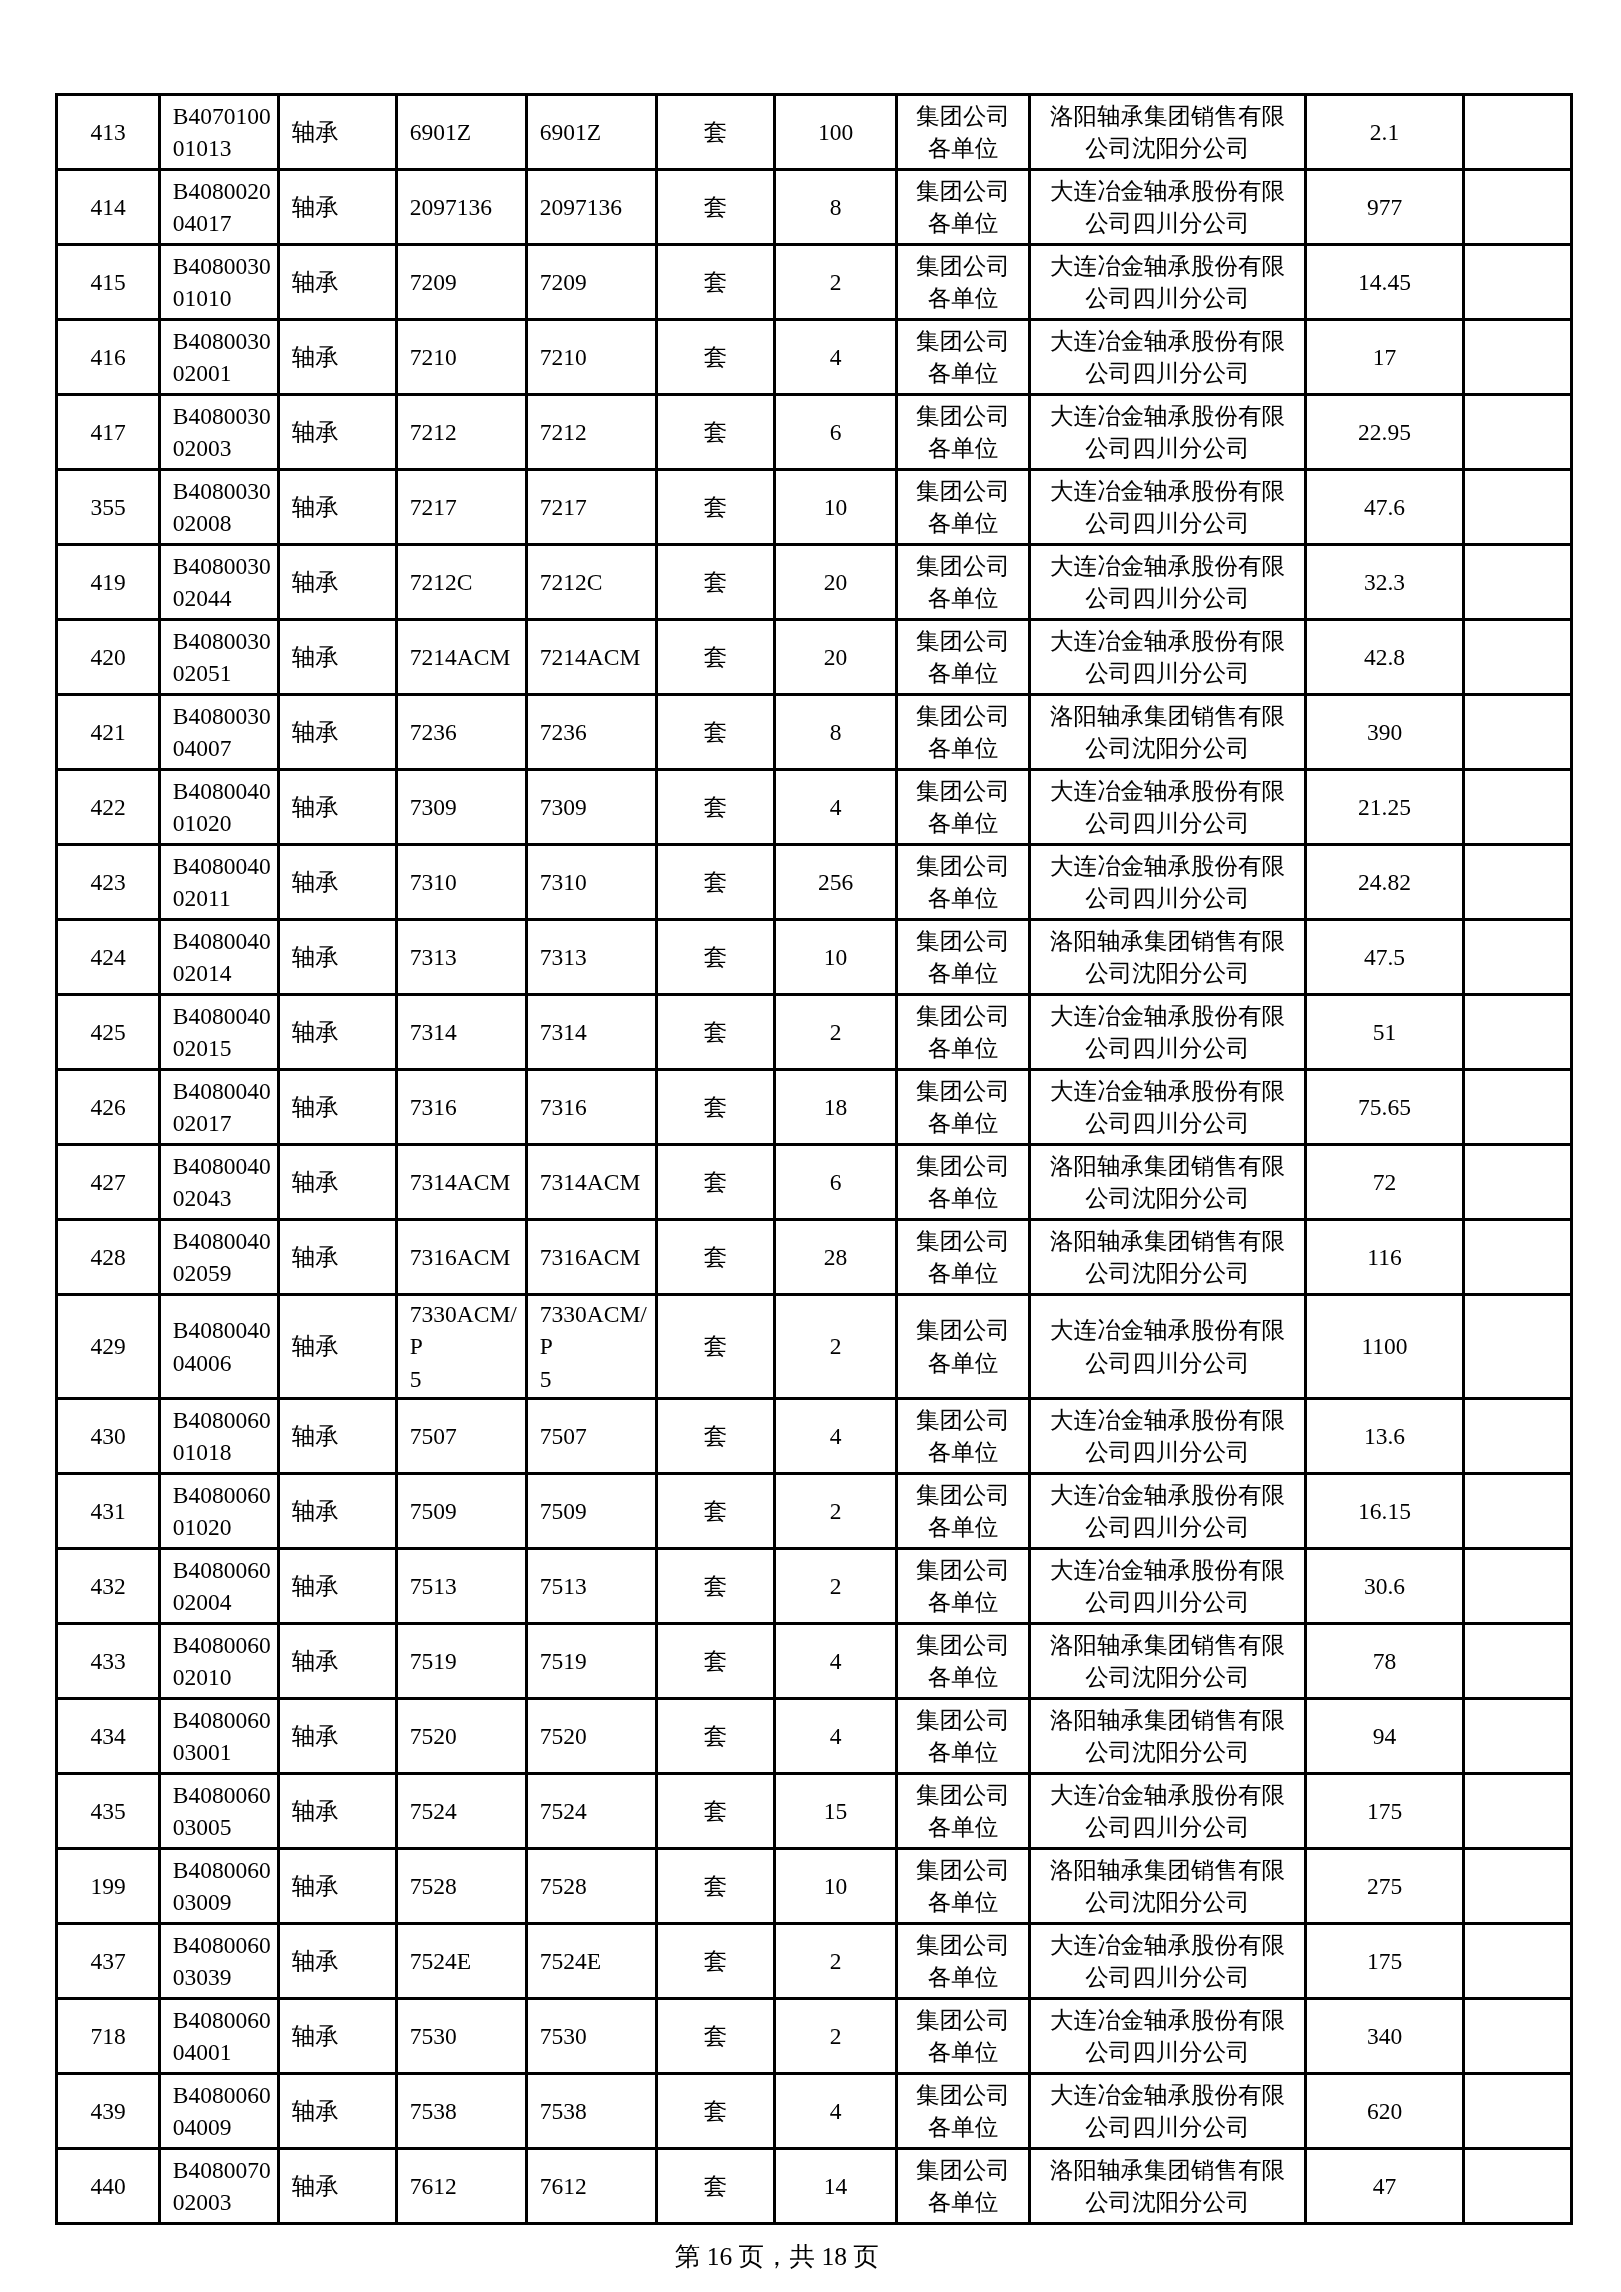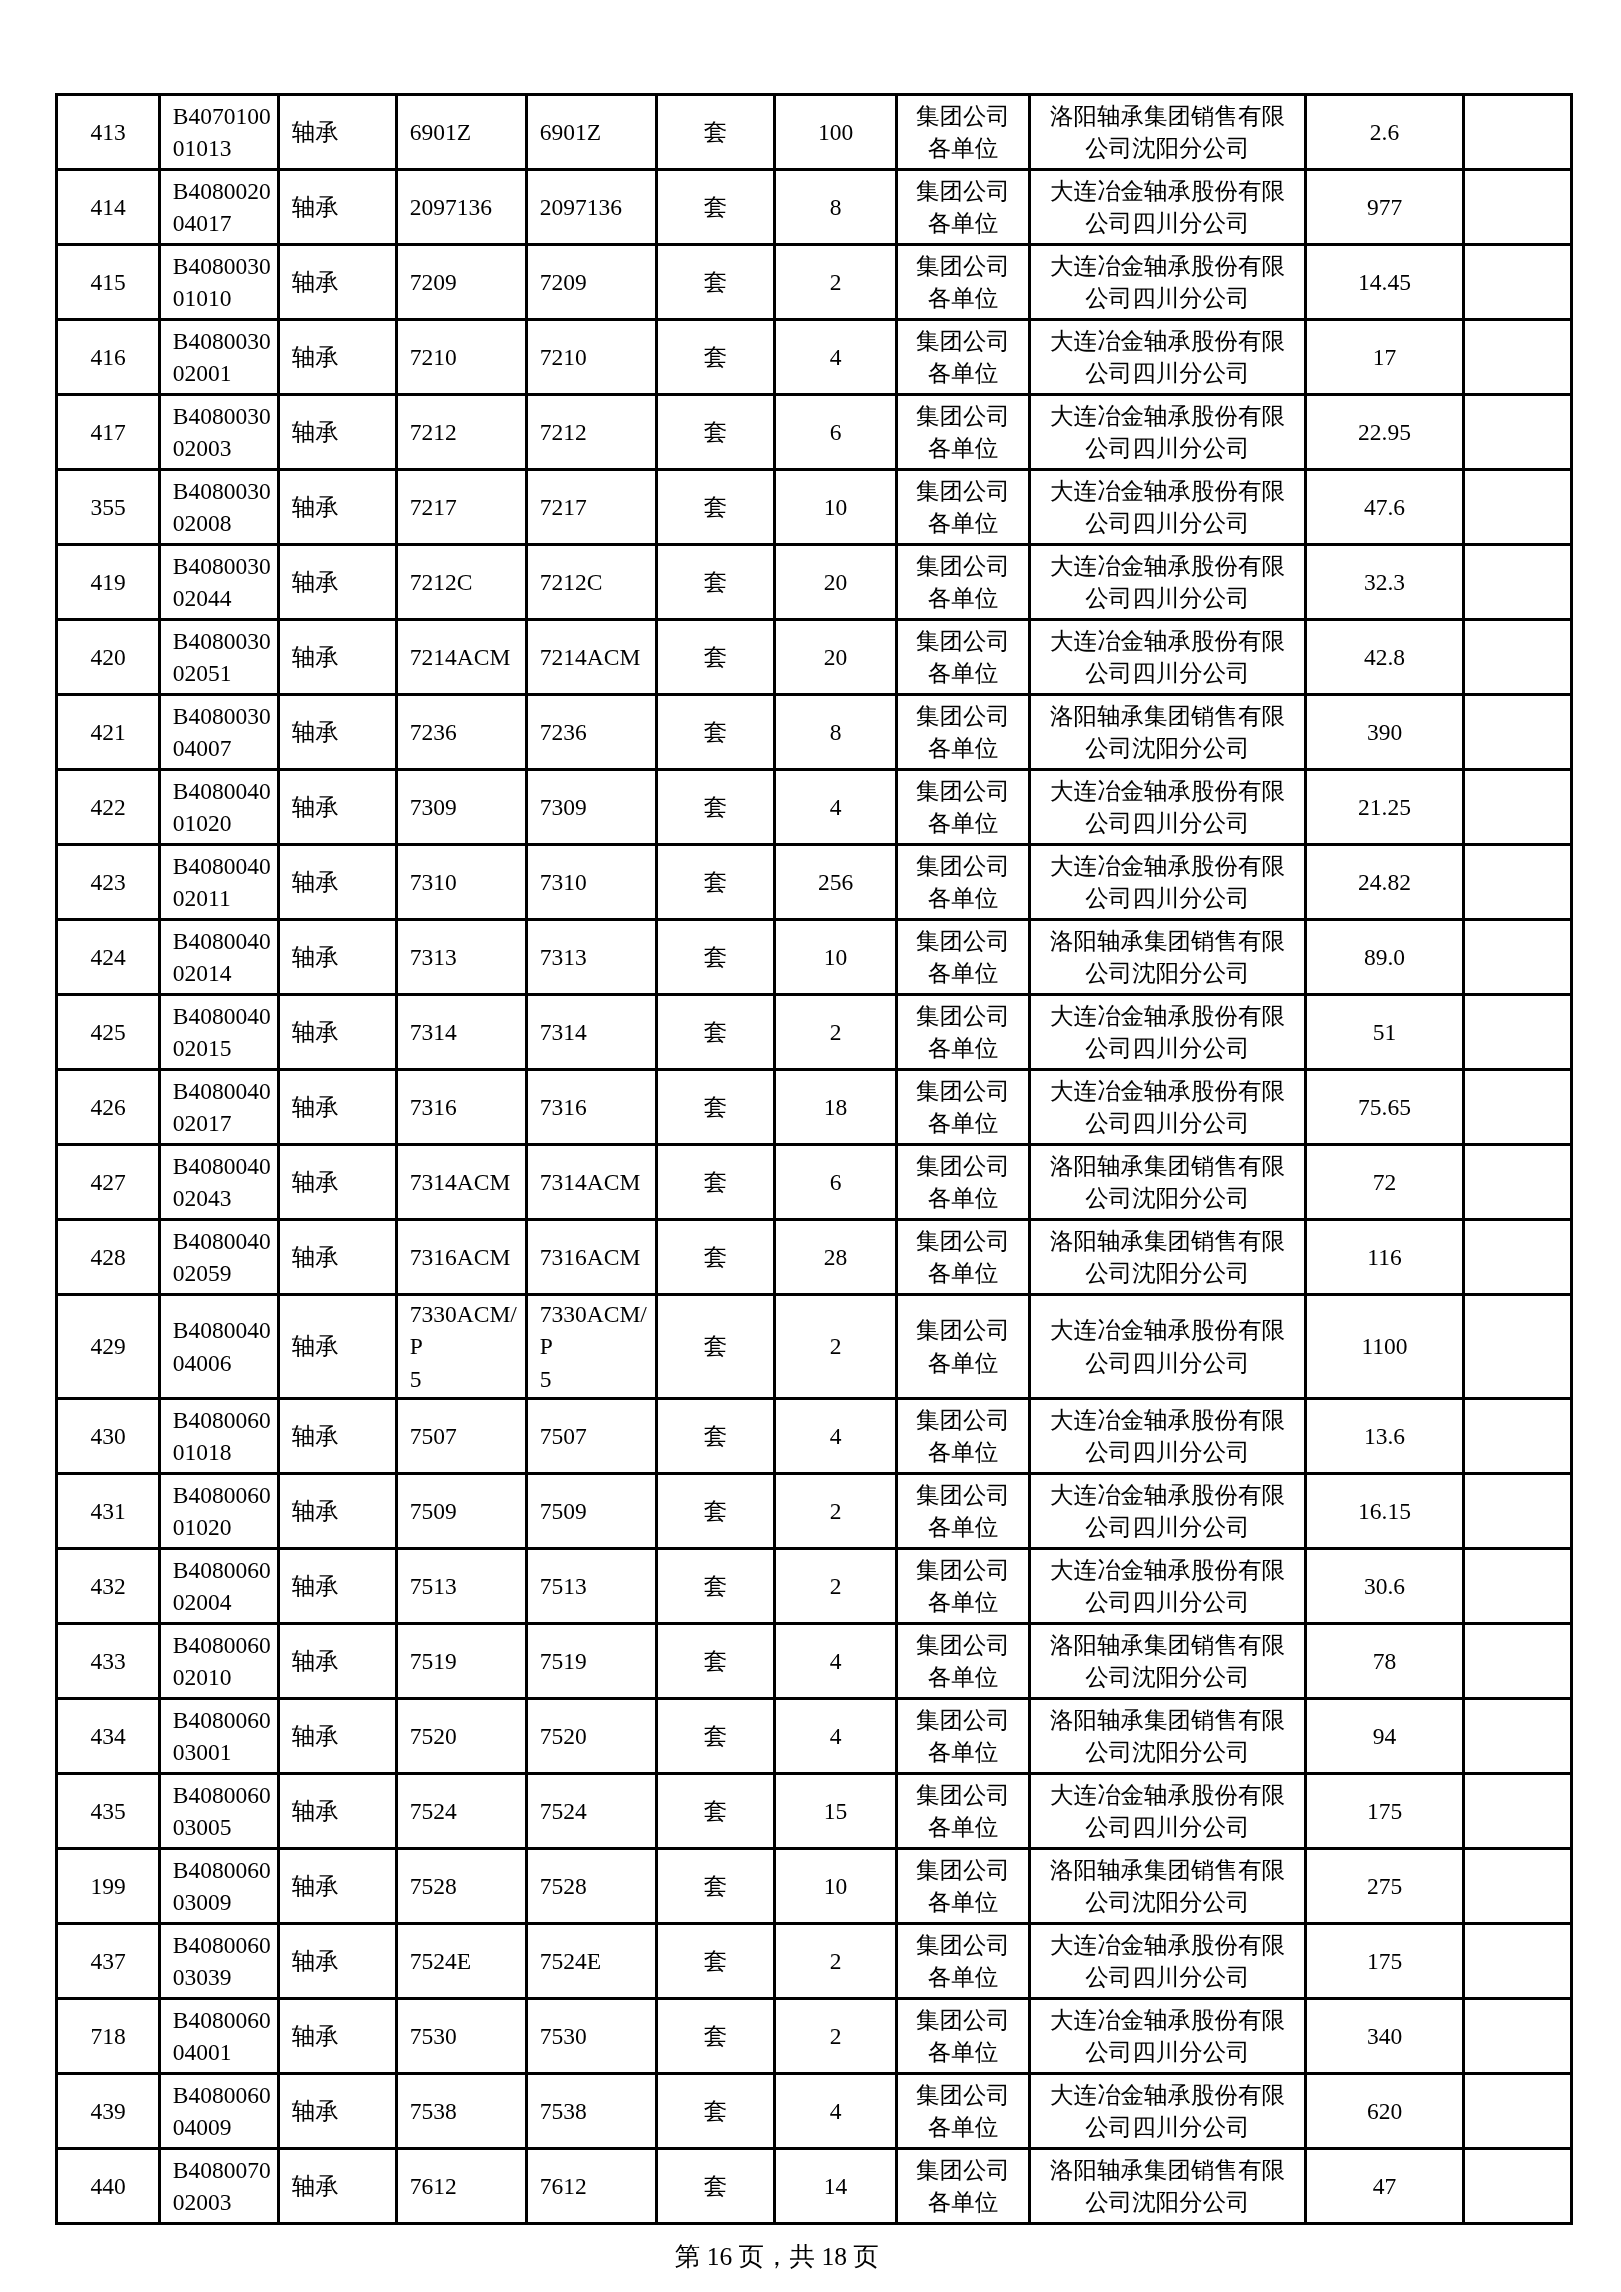--- a/index.html
+++ b/index.html
@@ -74,21 +74,21 @@
 01013</td>
     <td class="al">轴承</td>
     <td class="al">6901Z</td>
     <td class="al">6901Z</td>
     <td>套</td>
     <td>100</td>
     <td>集团公司
 各单位</td>
     <td>洛阳轴承集团销售有限
 公司沈阳分公司</td>
-    <td>2.6</td>
+    <td>2.1</td>
     <td></td>
   </tr>
         <tr>
     <td>414</td>
     <td class="al">B4080020
 04017</td>
     <td class="al">轴承</td>
     <td class="al">2097136</td>
     <td class="al">2097136</td>
     <td>套</td>
@@ -250,21 +250,21 @@
 02014</td>
     <td class="al">轴承</td>
     <td class="al">7313</td>
     <td class="al">7313</td>
     <td>套</td>
     <td>10</td>
     <td>集团公司
 各单位</td>
     <td>洛阳轴承集团销售有限
 公司沈阳分公司</td>
-    <td>89.0</td>
+    <td>47.5</td>
     <td></td>
   </tr>
         <tr>
     <td>425</td>
     <td class="al">B4080040
 02015</td>
     <td class="al">轴承</td>
     <td class="al">7314</td>
     <td class="al">7314</td>
     <td>套</td>

